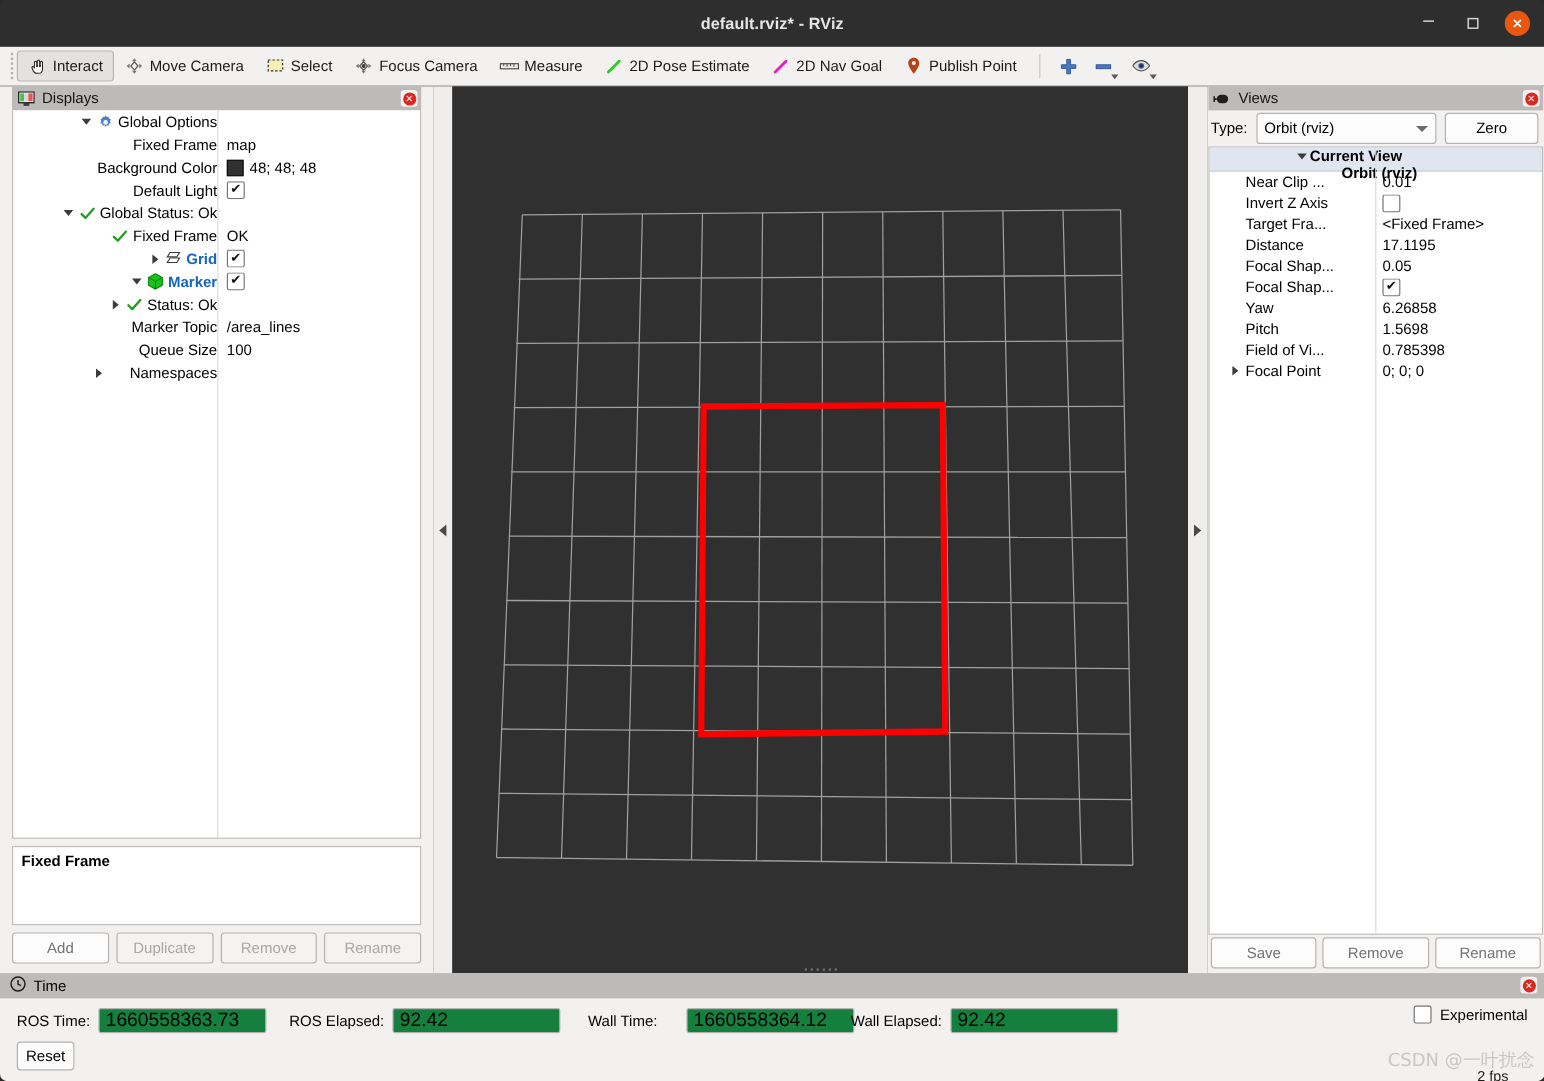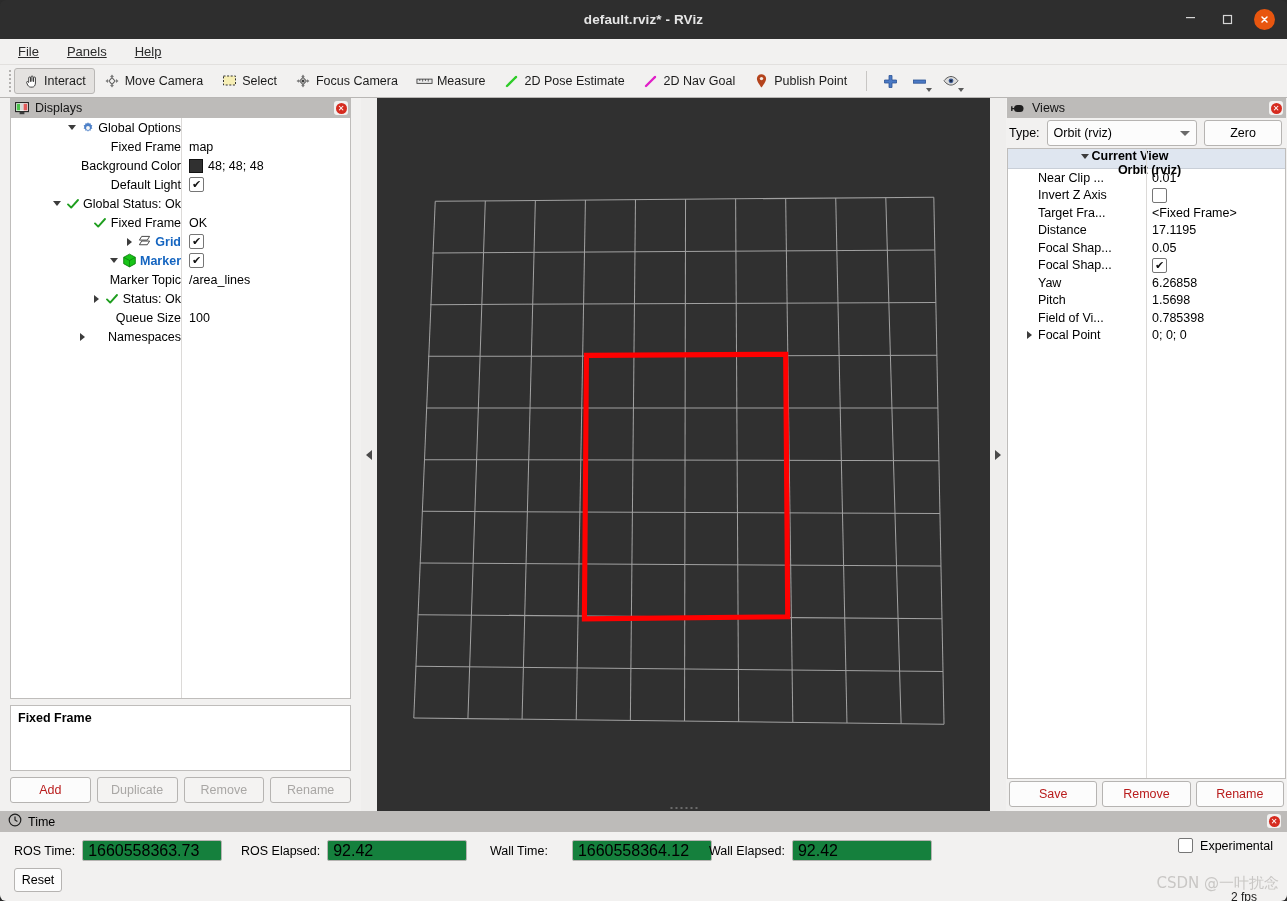--- a/index.html
+++ b/index.html
@@ -115,21 +115,21 @@
   .swatch{width:12px;height:12px;background:#303030;border:1px solid #111;margin-right:5px;}
 
   .helpbox{
     height:66px;min-height:66px;background:#fff;border:1px solid #bfbdbb;margin-top:6px;
     padding:5px 7px;box-sizing:border-box;font-size:12.5px;line-height:15px;
   }
   .helpbox .ht{font-weight:bold;}
   .dbtns{height:32px;min-height:32px;display:flex;align-items:center;gap:6px;padding:3px 0 5px 0;}
   .btn{
     flex:1;height:24px;background:#fcfcfc;border:1px solid #b6b4b2;border-radius:3px;
-    font-size:12.5px;color:#b91c1c;display:flex;align-items:center;justify-content:center;cursor:default;
+    font-size:12.5px;color:#737373;display:flex;align-items:center;justify-content:center;cursor:default;
   }
   .btn.disabled{color:#a9a7a5;background:#f4f3f2;}
 
   
   .splitter{width:16px;background:#2b2b2b;display:flex;align-items:center;justify-content:center;}
   .splitter.lft{background:#efeeed;}
   .splitter.rgt{background:#efeeed;}
   .sarrow-l{width:0;height:0;border-top:5px solid transparent;border-bottom:5px solid transparent;border-right:6px solid #4a4a4a;}
   .sarrow-r{width:0;height:0;border-top:5px solid transparent;border-bottom:5px solid transparent;border-left:6px solid #4a4a4a;}
 
@@ -211,25 +211,20 @@
           </svg>
       </div>
       <div class="winbtn close">
         <svg width="11" height="11" viewBox="0 0 11 11">
             <path d="M3 3 L8 8 M8 3 L3 8" stroke="#fff" stroke-width="1.5" stroke-linecap="round"></path>
           </svg>
       </div>
     </div>
   </div>
 
-  <div class="menubar">
-    <div class="menuitem"><u>File</u></div>
-    <div class="menuitem"><u>Panels</u></div>
-    <div class="menuitem"><u>Help</u></div>
-  </div>
 
   <div class="toolbar">
     <div class="grip">
         <i></i>
         <i></i>
         <i></i>
         <i></i>
         <i></i>
         <i></i>
       </div>
@@ -465,41 +460,41 @@
                   </svg>
                 </span>
                 <span class="lbl blue">Marker</span>
               </div>
               <div class="tcol2">
                 <span class="chk">✔</span>
               </div>
             </div>
             <div class="trow">
               <div class="tcol1" style="padding-left: 25px;">
-                <span class="arrow"></span>
-                <span class="ic"></span>
-                <span class="lbl">Marker Topic</span>
-              </div>
-              <div class="tcol2">
-                <span>/area_lines</span>
-              </div>
-            </div>
-            <div class="trow">
-              <div class="tcol1" style="padding-left: 25px;">
                 <span class="arrow">
                   <i class="right"></i>
                 </span>
                 <span class="ic">
                   <svg width="14" height="14" viewBox="0 0 14 14">
                     <path d="M2 7.4 L5.2 10.6 L12 3" stroke="#1f9e1f" stroke-width="1.9" fill="none" stroke-linecap="round" stroke-linejoin="round"></path>
                   </svg>
                 </span>
                 <span class="lbl">Status: Ok</span>
               </div>
               <div class="tcol2"></div>
+            </div>
+            <div class="trow">
+              <div class="tcol1" style="padding-left: 25px;">
+                <span class="arrow"></span>
+                <span class="ic"></span>
+                <span class="lbl">Marker Topic</span>
+              </div>
+              <div class="tcol2">
+                <span>/area_lines</span>
+              </div>
             </div>
             <div class="trow">
               <div class="tcol1" style="padding-left: 25px;">
                 <span class="arrow"></span>
                 <span class="ic"></span>
                 <span class="lbl">Queue Size</span>
               </div>
               <div class="tcol2">
                 <span>100</span>
               </div>

